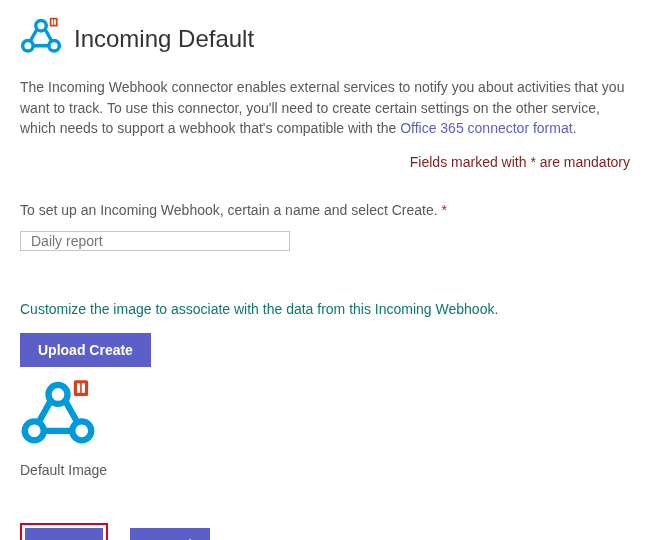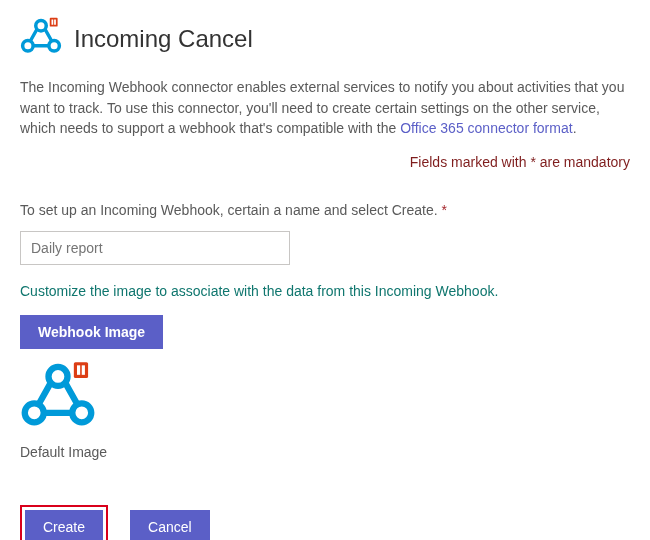--- a/index.html
+++ b/index.html
@@ -54,27 +54,27 @@
     }
     .setup-label {
       color: #5a5a5a;
       margin-bottom: 10px;
     }
     .req-mark {
       color: #a4262c;
     }
     .name-input {
       width: 270px;
-      height: 34px;
+      height: 20px;
       border: 1px solid #c8c6c4;
       padding: 0 10px;
       font-size: 14px;
       color: #757575;
       outline: none;
-      margin-bottom: 16px;
+      margin-bottom: 48px;
     }
     .customize-text {
       color: #0f766e;
       margin-bottom: 14px;
     }
     .btn {
       background: #5b5fc7;
       color: #ffffff;
       border: none;
       font-size: 14px;
@@ -122,39 +122,39 @@
           <path d="M15 34 L33 34"></path>
         </g>
         <circle cx="24" cy="11" r="6" fill="#ffffff" stroke="#009ad9" stroke-width="4"></circle>
         <circle cx="9" cy="34" r="6" fill="#ffffff" stroke="#009ad9" stroke-width="4"></circle>
         <circle cx="39" cy="34" r="6" fill="#ffffff" stroke="#009ad9" stroke-width="4"></circle>
         <rect x="34" y="2" width="9" height="10" rx="1" fill="#dc3e15"></rect>
         <rect x="36" y="4" width="2" height="6" fill="#ffffff"></rect>
         <rect x="39" y="4" width="2" height="6" fill="#ffffff"></rect>
       </svg>
     </span>
-    <h1 class="title">Incoming Cancel</h1>
+    <h1 class="title">Incoming Default</h1>
   </div>
 </div>
 
 <p class="description">
   <span>The Incoming Webhook connector enables external services to notify you about activities that you want to track. To use this connector, you'll need to create certain settings on the other service, which needs to support a webhook that's compatible with the </span><span class="inline-link">Office 365 connector format</span><span>.</span>
 </p>
 
 <p class="mandatory-note">Fields marked with * are mandatory</p>
 
 <p class="setup-label">
   <span>To set up an Incoming Webhook, certain a name and select Create. </span><span class="req-mark">*</span>
 </p>
 
 <input type="text" class="name-input" value="Daily report" style="">
 
 <p class="customize-text">Customize the image to associate with the data from this Incoming Webhook.</p>
 
-<button class="btn btn-upload">Webhook Image</button>
+<button class="btn btn-upload">Upload Create</button>
 
 <div class="default-image-block">
   <span class="default-image-preview">
     <svg width="76" height="76" viewBox="0 0 48 48">
       <g fill="none" stroke="#009ad9" stroke-width="4" stroke-linecap="round">
         <path d="M20 14 L11 30"></path>
         <path d="M28 14 L37 30"></path>
         <path d="M15 34 L33 34"></path>
       </g>
       <circle cx="24" cy="11" r="6" fill="#ffffff" stroke="#009ad9" stroke-width="4"></circle>

